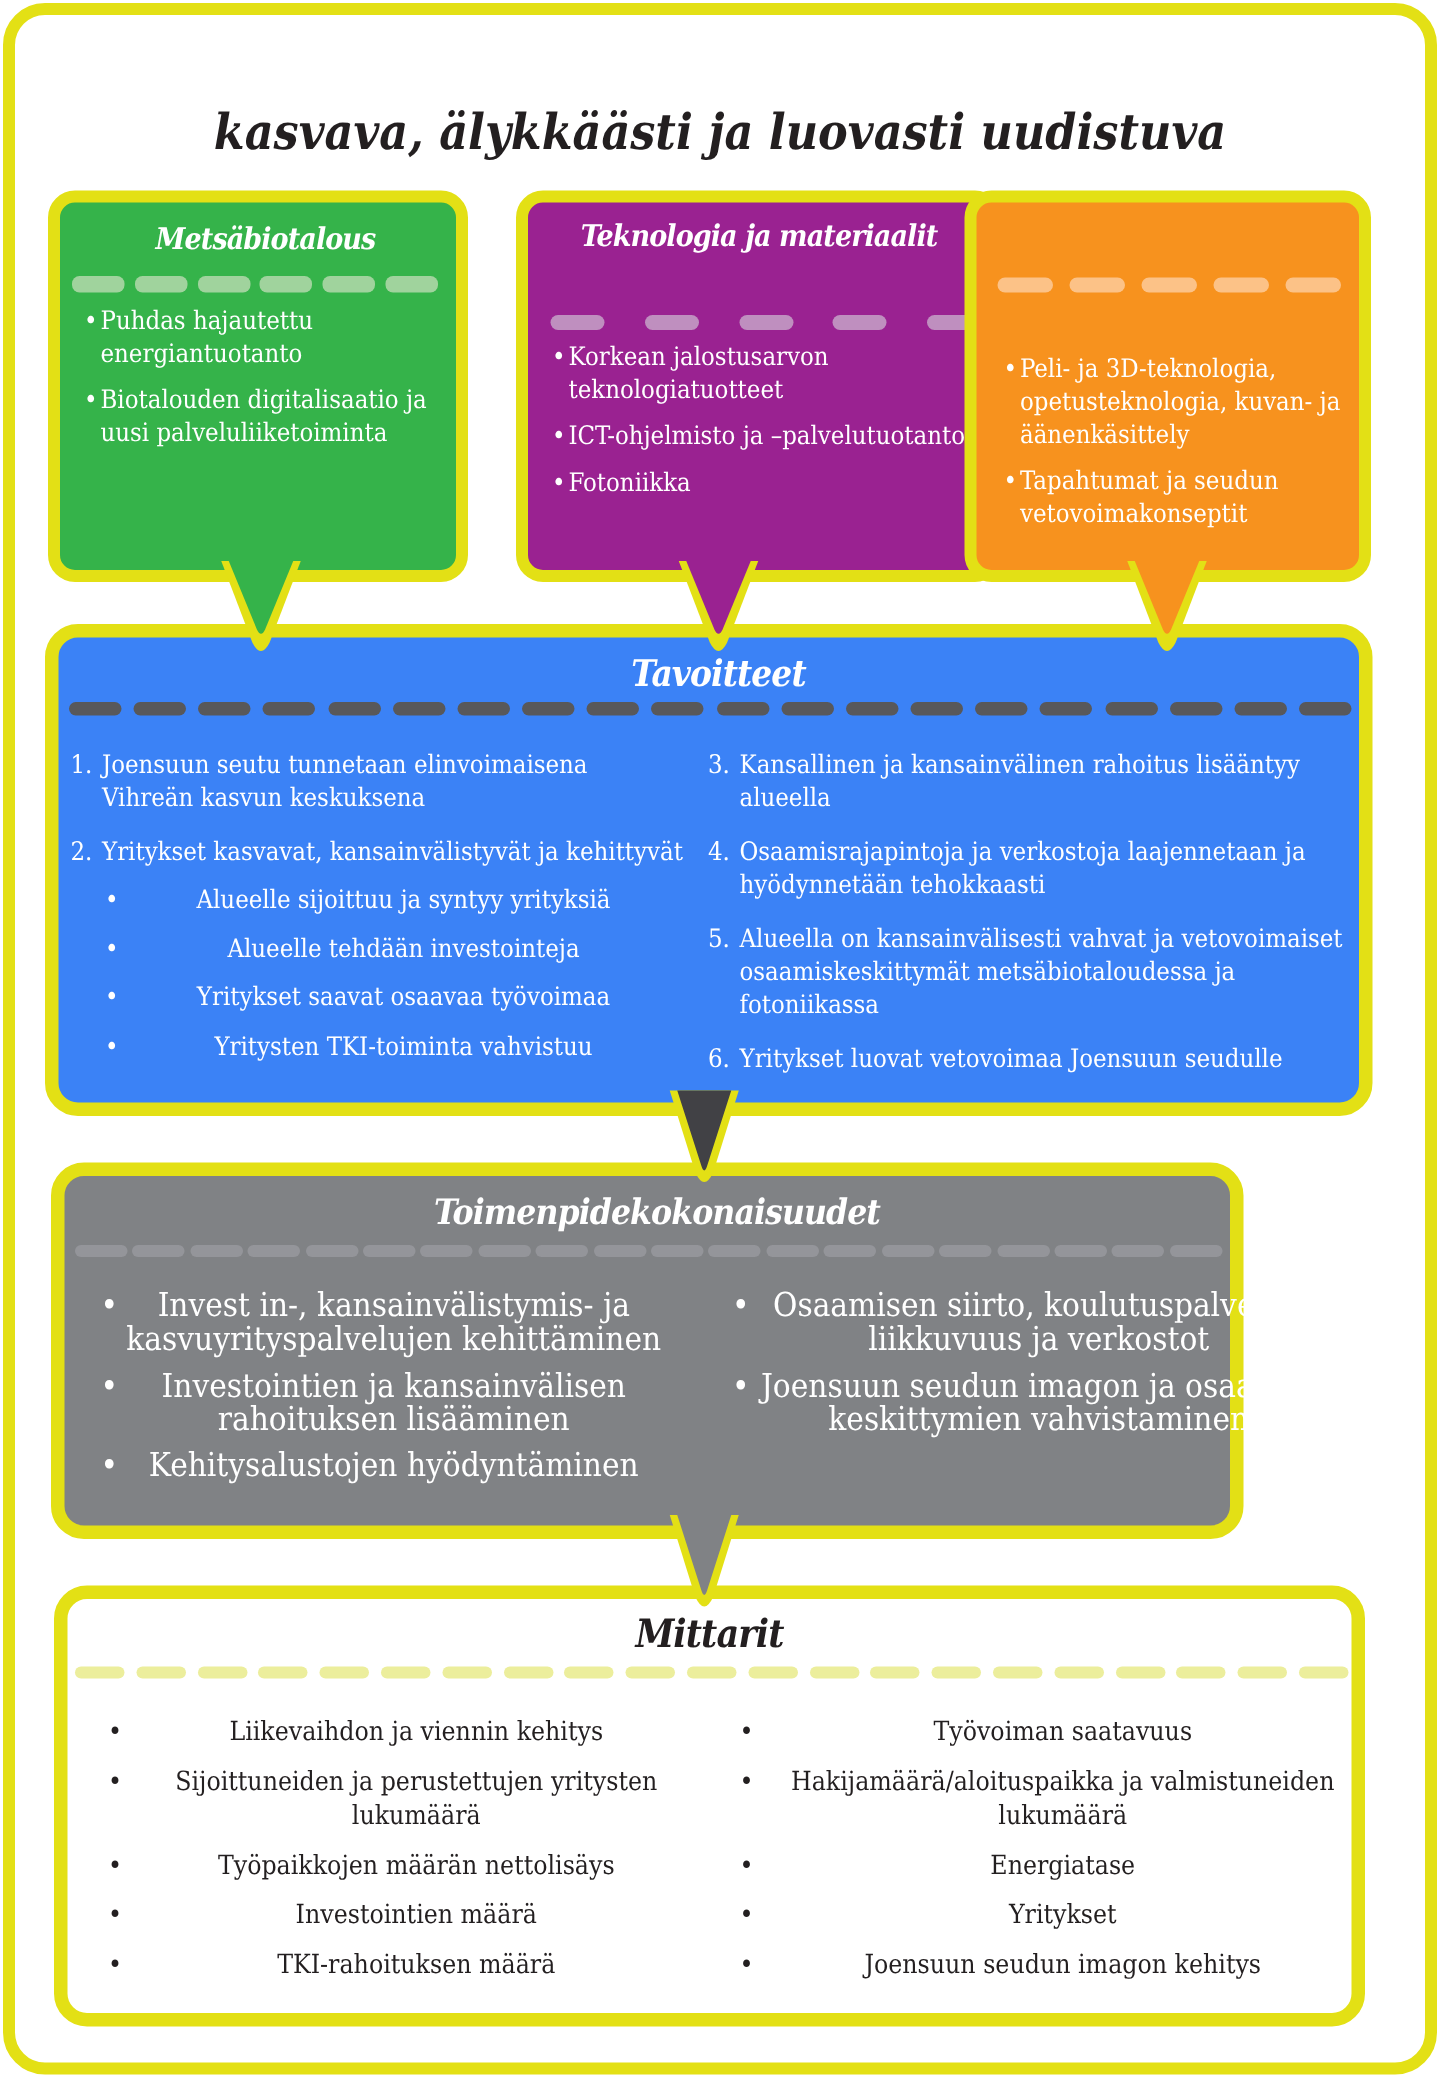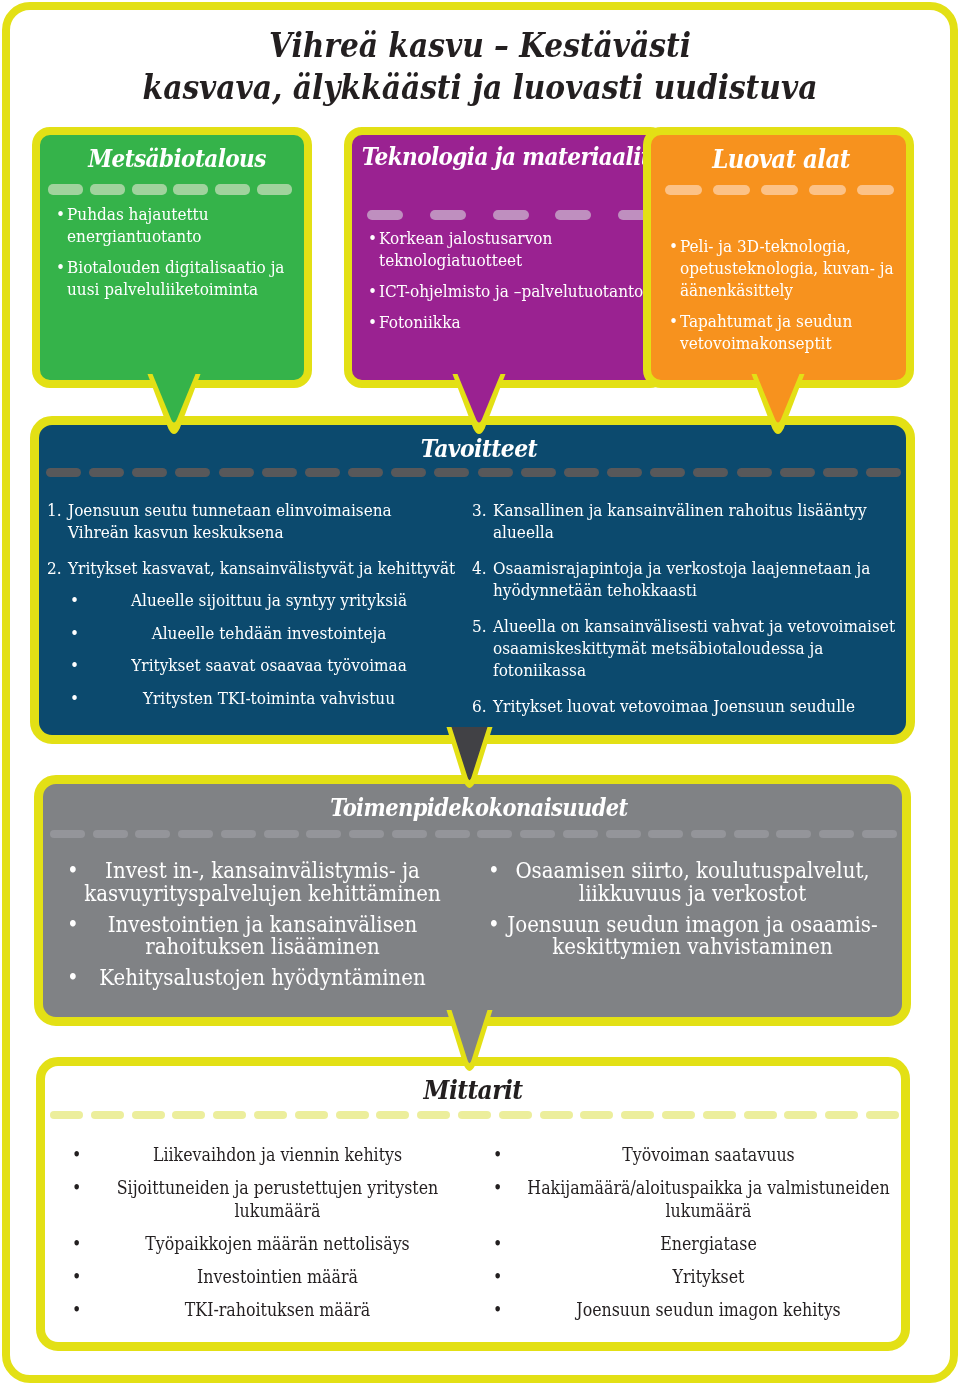--- a/index.html
+++ b/index.html
@@ -34,21 +34,21 @@
 
   
   .card{border-radius:18px;}
   .c1{left:32px;top:127px;width:280px;height:261px;background:#35b34a;border-width:8px;}
   .c2{left:344px;top:127px;width:324px;height:261px;background:#9a2291;border-width:8px;}
   .c3{left:643px;top:127px;width:271px;height:261px;background:#f7921e;border-width:8px;}
 
   .tips{position:absolute;left:0;top:0;width:960px;height:1390px;pointer-events:none;z-index:3;}
   .card{z-index:2;}
 
-  .cardtitle{color:#fff;position:absolute;left:0;right:0;font-size:24px;line-height:26px;
+  .cardtitle{color:#fff;position:absolute;left:0;right:0;font-size:20px;line-height:26px;
              letter-spacing:-0.6px;}
   .ct1{top:11px;padding-left:10px;}
   .ct2{top:9px;}
   .ct3{top:11px;font-size:25.5px;padding-left:5px;}
 
   .dashrow .dash{width:35px;border-radius:5px;}
   .c1 .dash{background:#a0d39d;}
   .c2 .dash{background:#bf8fbf;}
   .c3 .dash{background:#fcc287;}
   .dr1{left:8px;right:12px;top:49px;height:11px;}
@@ -59,22 +59,22 @@
   .dr2 .dash{height:10px;width:36px;}
 
   ul.bl.cb1,ul.bl.cb2,ul.bl.cb3{position:absolute;color:#fff;font-size:17px;line-height:22px;}
   ul.bl.cb1 li,ul.bl.cb2 li,ul.bl.cb3 li{margin-bottom:9px;padding-left:11px;}
   .cb1{left:16px;right:12px;top:68px;}
   .cb2{left:16px;right:12px;top:92px;}
   .cb3{left:18px;right:12px;top:100px;}
 
   
   .sec{left:30px;width:885px;border-radius:22px;border-width:9px;}
-  .dark{top:416px;height:328px;background:#0c4a6e;color:#fff;}
-  .mid{left:34px;width:877px;top:775px;height:251px;background:#808285;color:#fff;}
+  .dark{top:416px;height:328px;background:#3b82f6;color:#fff;}
+  .mid{left:34px;width:795px;top:775px;height:251px;background:#808285;color:#fff;}
   .light{left:36px;width:874px;top:1057px;height:294px;background:#fff;color:#231f20;}
 
 
   .sect{top:11px;padding-left:13px;}
   .mid .sect{font-size:23.4px;}
   .dark .sect{font-size:24.4px;}
   .light .sect{font-size:26px;}
   .light .sect{color:#231f20;padding-left:0px;}
 
   .sdash{left:7px;right:5px;top:43px;height:9px;}
@@ -121,21 +121,21 @@
     <path d="M751.5 374 L772.3 428.5 Q778 439.5 783.7 428.5 L804.5 374 Z" fill="#e3e015"></path>
     <path d="M756.5 374 L775.2 419.5 Q778 425.5 780.8 419.5 L799.5 374 Z" fill="#f7921e"></path>
 
     <path d="M446.5 727 L463.5 781.5 Q469.5 794.5 475.5 781.5 L492.5 727 Z" fill="#e3e015"></path>
     <path d="M451.5 727 L467.5 777 Q469.5 783.5 471.5 777 L487.5 727 Z" fill="#414145"></path>
 
     <path d="M446.5 1010 L463.5 1064.5 Q469.5 1077.5 475.5 1064.5 L492.5 1010 Z" fill="#e3e015"></path>
     <path d="M451.5 1010 L467.5 1060 Q469.5 1066.5 471.5 1060 L487.5 1010 Z" fill="#808285"></path>
   </svg>
   <h1 class="title">
-    <span>Vihreä kasvu – Kestävästi</span><br>
+    <br>
     <span>kasvava, älykkäästi ja luovasti uudistuva</span>
   </h1>
 
   <div class="card c1">
     <h2 class="cardtitle ct1">Metsäbiotalous</h2>
     <div class="dashrow dr1">
       <i class="dash"></i>
         <i class="dash"></i>
         <i class="dash"></i>
         <i class="dash"></i>
@@ -158,21 +158,20 @@
         <i class="dash"></i>
     </div>
     <ul class="bl cb2">
       <li>Korkean jalostusarvon teknologiatuotteet</li>
       <li>ICT-ohjelmisto ja –palvelutuotanto</li>
       <li>Fotoniikka</li>
     </ul>
   </div>
 
   <div class="card c3">
-    <h2 class="cardtitle ct3">Luovat alat</h2>
     <div class="dashrow dr3">
       <i class="dash"></i>
         <i class="dash"></i>
         <i class="dash"></i>
         <i class="dash"></i>
         <i class="dash"></i>
     </div>
     <ul class="bl cb3">
       <li>Peli- ja 3D-teknologia, opetusteknologia, kuvan- ja äänenkäsittely</li>
       <li>Tapahtumat ja seudun vetovoimakonseptit</li>

